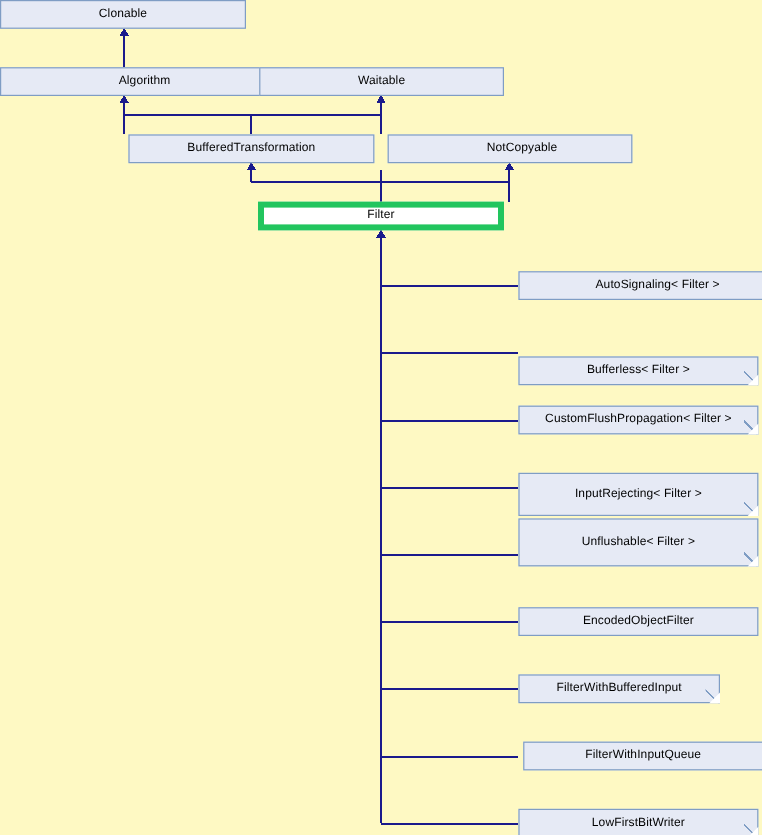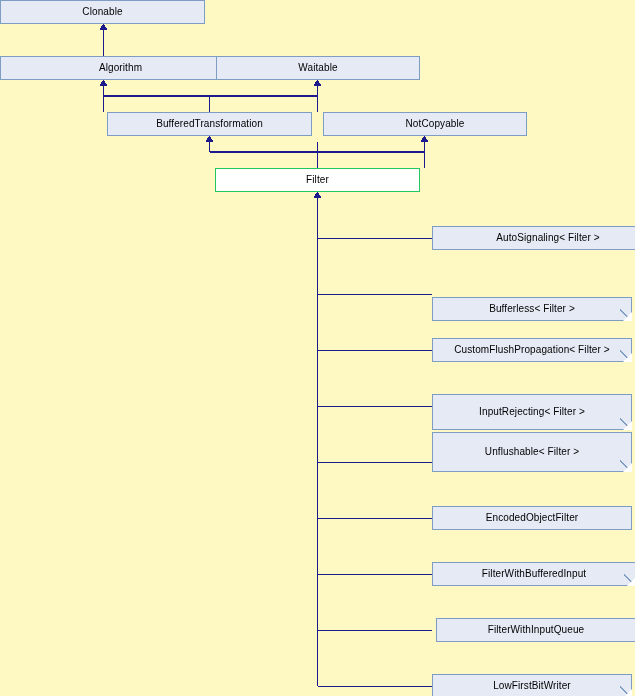--- a/index.html
+++ b/index.html
@@ -39,21 +39,21 @@
     color: #000000;
     white-space: nowrap;
     letter-spacing: 0.1px;
   }
   .node.base {
     background: #e6eaf5;
     border: 1px solid #7f9dc4;
   }
   .node.focus {
     background: #ffffff;
-    border: 1px solid #22c55e;
+    border: 5px solid #22c55e;
   }
   
   .node.tmpl::after {
     content: "";
     position: absolute;
     right: -1px;
     bottom: -1px;
     width: 0;
     height: 0;
     border-left: 9px solid transparent;
@@ -149,21 +149,21 @@
       </div>
       <div class="node base tmpl" style="left: 432px; top: 394px; width: 200px; height: 36px;">
         <span class="node-label">InputRejecting&lt; Filter &gt;</span>
       </div>
       <div class="node base tmpl" style="left: 432px; top: 432px; width: 200px; height: 40px;">
         <span class="node-label">Unflushable&lt; Filter &gt;</span>
       </div>
       <div class="node base" style="left: 432px; top: 506px; width: 200px; height: 24px;">
         <span class="node-label">EncodedObjectFilter</span>
       </div>
-      <div class="node base tmpl" style="left: 432px; top: 562px; width: 204px; height: 24px;">
+      <div class="node base tmpl" style="left: 432px; top: 562px; width: 168px; height: 24px;">
         <span class="node-label">FilterWithBufferedInput</span>
       </div>
       <div class="node base" style="left: 436px; top: 618px; width: 200px; height: 24px;">
         <span class="node-label">FilterWithInputQueue</span>
       </div>
       <div class="node base tmpl" style="left: 432px; top: 674px; width: 200px; height: 24px;">
         <span class="node-label">LowFirstBitWriter</span>
       </div>
     </div>
 

